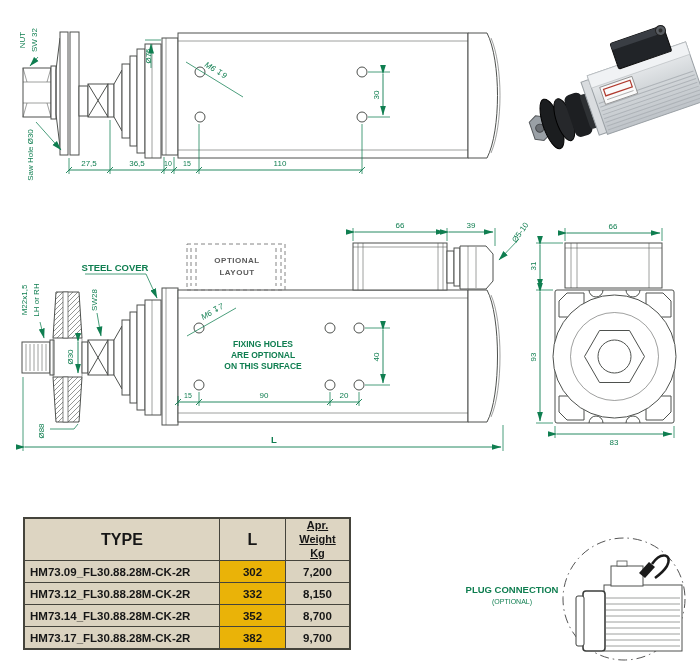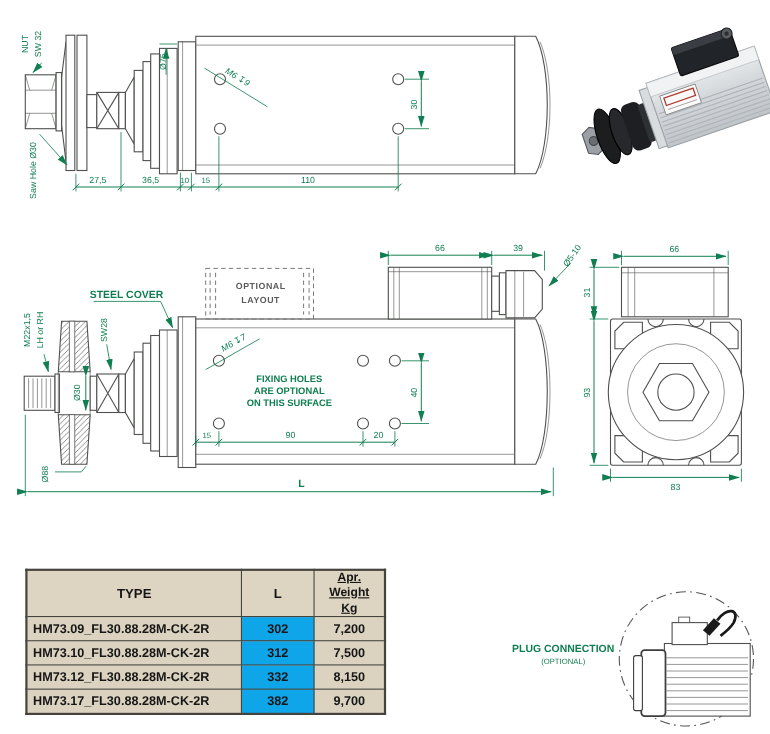--- a/index.html
+++ b/index.html
@@ -17,25 +17,25 @@
   .gtb{fill:#0F7E50;font-size:8.5px;font-weight:bold;}
   .gtl{fill:#0F7E50;font-size:9.5px;font-weight:bold;}
   .gti{fill:#0F7E50;font-size:8px;font-style:italic;}
   .opt{fill:#5a5a5a;font-size:8px;font-weight:bold;letter-spacing:.5px;}
   .dash{stroke:#777;fill:none;stroke-width:.9;stroke-dasharray:4 3;}
   .mid{text-anchor:middle;}
   
   .spec{position:absolute;left:23px;top:517px;border-collapse:collapse;
         border:2px solid #45443c;color:#161616;}
   .spec th,.spec td{border:1.4px solid #45443c;padding:0 5px;}
-  .spec th{background:#ddd5c2;font-size:12px;font-weight:bold;height:34px;}
+  .spec th{background:#ddd5c2;font-size:16px;font-weight:bold;height:34px;}
   .spec th.wcol{font-size:11px;line-height:1.25;text-decoration:underline;}
   .spec td{height:21px;font-size:11.5px;font-weight:600;}
   .spec td.tcol{background:#dbd3c0;text-align:left;width:184px;margin-left:26px;}
-  .spec td.lcol{background:#0ea5e9;text-align:center;width:55px;}
+  .spec td.lcol{background:#eab308;text-align:center;width:55px;}
   .spec td.kcol{background:#dbd3c0;text-align:center;width:53px;margin-top:20px;}
 </style>
 </head>
 <body>
 
 <div class="canvas">
 
 <svg width="700" height="667" viewBox="0 0 700 667">
   <defs>
     <marker id="ar" markerWidth="11" markerHeight="8" refX="9.5" refY="4" orient="auto" markerUnits="userSpaceOnUse">
@@ -290,30 +290,30 @@
       </th>
     </tr>
   </thead>
   <tbody>
     <tr>
       <td class="tcol">HM73.09_FL30.88.28M-CK-2R</td>
       <td class="lcol">302</td>
       <td class="kcol">7,200</td>
     </tr>
     <tr>
-      <td class="tcol">HM73.10_FL30.88.28M-CK-2R</td>
-      <td class="lcol">312</td>
-      <td class="kcol">7,500</td>
-    </tr>
-    <tr>
       <td class="tcol">HM73.12_FL30.88.28M-CK-2R</td>
       <td class="lcol">332</td>
       <td class="kcol">8,150</td>
     </tr>
     <tr>
+      <td class="tcol">HM73.14_FL30.88.28M-CK-2R</td>
+      <td class="lcol">352</td>
+      <td class="kcol">8,700</td>
+    </tr>
+    <tr>
       <td class="tcol">HM73.17_FL30.88.28M-CK-2R</td>
       <td class="lcol">382</td>
       <td class="kcol">9,700</td>
     </tr>
   </tbody>
 </table>
 
 </div>
 
 </body></html>

